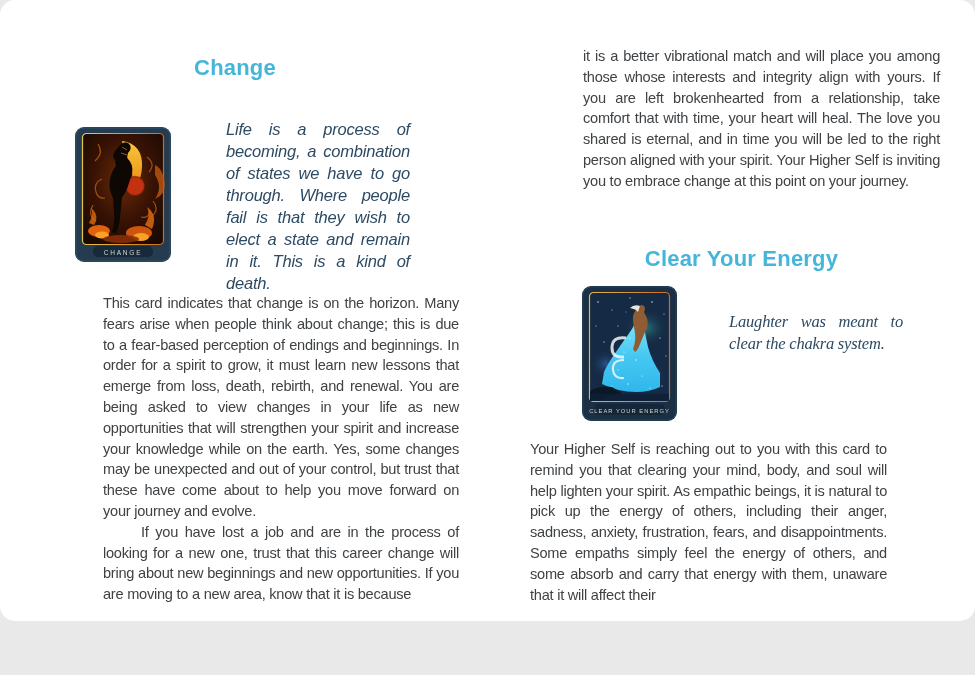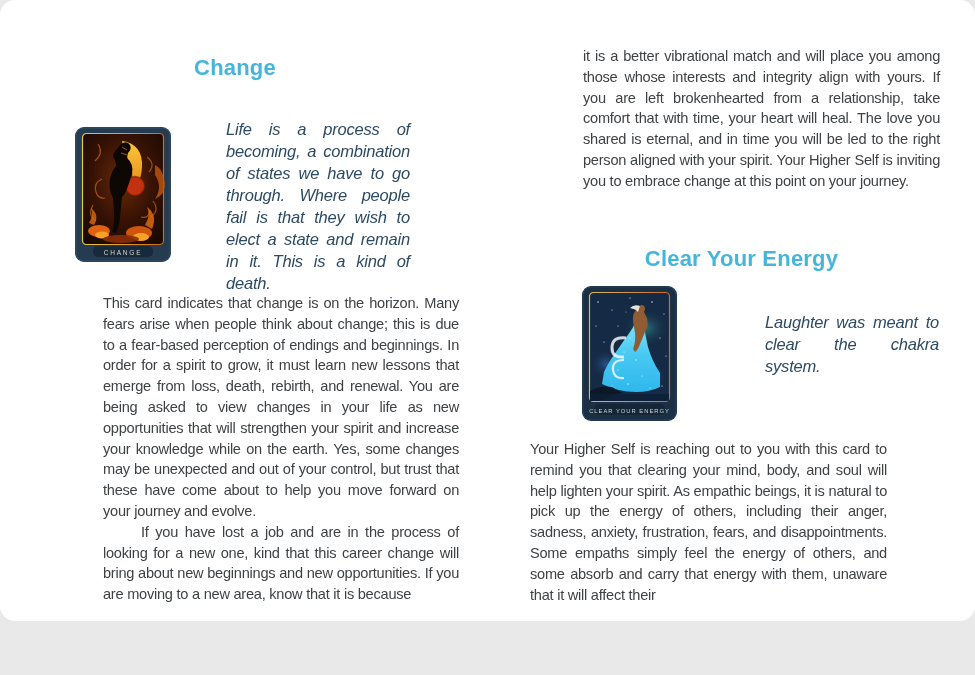--- a/index.html
+++ b/index.html
@@ -17,21 +17,21 @@
   .heading-left  { left:57px;  top:55px;  width:356px; }
   .heading-right { left:563px; top:246px; width:357px; }
 
   .card { position:absolute; display:block; }
   .card-change { left:75px;  top:127px; width:96px; height:135px; }
   .card-clear  { left:582px; top:286px; width:95px; height:135px; }
   .card svg { display:block; }
 
   .quote { position:absolute; color:#2d4a63; font-style:italic; }
   .quote-left  { left:193px; top:118px; width:217px; }
-  .quote-right { left:732px; top:311px; width:207px; }
+  .quote-right { left:696px; top:311px; width:207px;font-family:Liberation Serif, serif; }
   .quote-text { font-size:16.5px; line-height:22px; text-align:justify; letter-spacing:-0.2px;margin-left:33px; }
   .quote-attr { font-size:16px; margin-top:9px; }
 
   .body {
     position:absolute; color:#3f4245; font-size:14.6px;
     line-height:20.8px; text-align:justify; letter-spacing:-0.25px;
   }
   .body-left         { left:57px;  top:293px; width:356px;margin-left:46px; }
   .body-right-top    { left:583px; top:46px;  width:357px; }
   .body-right-bottom { left:530px; top:439px; width:357px; }
@@ -96,21 +96,21 @@
         <text x="48" y="127.5" text-anchor="middle" font-size="6.5" letter-spacing="1.8" fill="#d3d8cf" font-family="'Liberation Sans', sans-serif">CHANGE</text>
       </svg>
     </figure>
 
     <div class="quote quote-left">
       <p class="quote-text">Life is a process of becoming, a combination of states we have to go through. Where people fail is that they wish to elect a state and remain in it. This is a kind of death.</p>
     </div>
 
     <div class="body body-left">
       <p>This card indicates that change is on the horizon. Many fears arise when people think about change; this is due to a fear-based perception of endings and beginnings. In order for a spirit to grow, it must learn new lessons that emerge from loss, death, rebirth, and renewal. You are being asked to view changes in your life as new opportunities that will strengthen your spirit and increase your knowledge while on the earth. Yes, some changes may be unexpected and out of your control, but trust that these have come about to help you move forward on your journey and evolve.</p>
-      <p class="indent">If you have lost a job and are in the process of looking for a new one, kind that this career change will bring about new beginnings and new opportunities. If you are moving to a new area, know that it is because</p>
+      <p class="indent">If you have lost a job and are in the process of looking for a new one, trust that this career change will bring about new beginnings and new opportunities. If you are moving to a new area, know that it is because</p>
     </div>
 
     <div class="pagenum pagenum-left">60</div>
   </section>
 
   <section>
 
     <div class="body body-right-top">
       <p>it is a better vibrational match and will place you among those whose interests and integrity align with yours. If you are left brokenhearted from a relationship, take comfort that with time, your heart will heal. The love you shared is eternal, and in time you will be led to the right person aligned with your spirit. Your Higher Self is inviting you to embrace change at this point on your journey.</p>
     </div>

